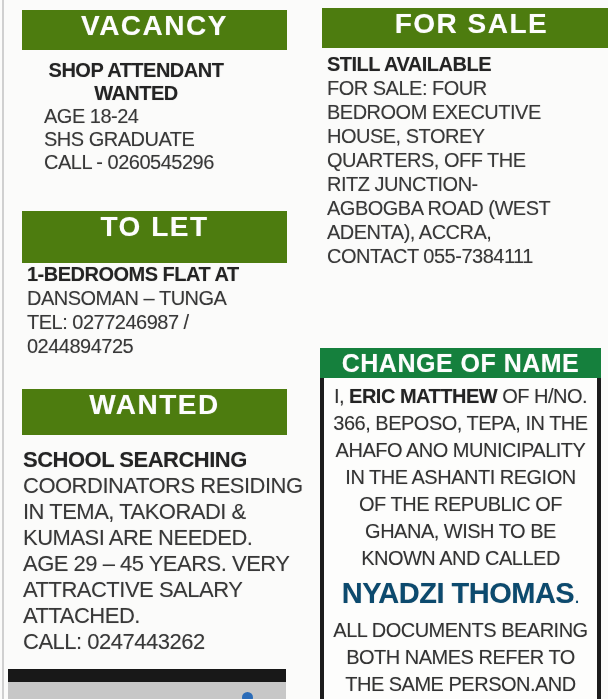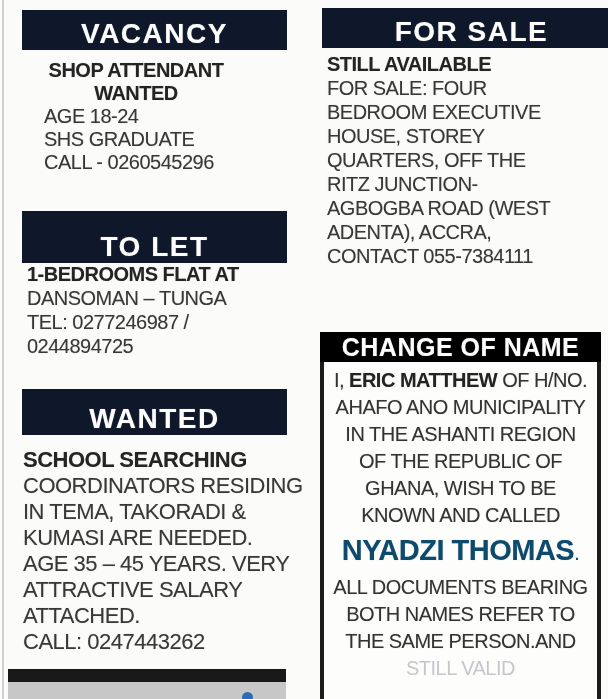--- a/index.html
+++ b/index.html
@@ -10,23 +10,23 @@
     overflow:hidden;
     font-family:"Liberation Sans", sans-serif;
     color:#383838;
   }
   .edge-line{
     position:absolute;left:2px;top:0;width:2px;height:699px;
     background:#d0d0d0;
   }
   .bar{
     position:absolute;
-    background:#0f172a;
+    background:#4d7c0f;
     color:#fdfdfd;
-    display:flex;align-items:flex-end;justify-content:center;
+    display:flex;align-items:flex-start;justify-content:center;
     font-weight:bold;
     font-size:28px;
     letter-spacing:1.5px;
     text-shadow:0 0 1px rgba(255,255,255,.4);
   }
   .ad-body{
     position:absolute;
     font-size:20px;
     letter-spacing:-0.5px;
     text-shadow:0 0 1px rgba(90,90,90,.35);
@@ -57,24 +57,25 @@
   .forsale-bar{left:322px;top:8px;width:299px;height:40px;}
   .forsale-body{left:327px;top:52px;width:258px;line-height:24px;}
 
   
   .con-box{
     position:absolute;left:320px;top:332px;width:281px;height:380px;
     box-sizing:border-box;
   }
   .con-header{
     position:relative;width:100%;height:30px;
-    background:#000000;color:#fdfdfd;
+    background:#15803d;color:#fdfdfd;
     display:flex;align-items:center;justify-content:center;
     font-weight:bold;font-size:25px;letter-spacing:0.5px;
     text-shadow:0 0 1px rgba(255,255,255,.4);
+    margin-top:16px;
   }
   .con-body{
     box-sizing:border-box;
     width:100%;height:350px;
     border-left:4px solid #1c1c1c;
     border-right:4px solid #1c1c1c;
     background:#fdfdfc;
     text-align:center;
     font-size:20px;line-height:27px;
     padding-top:5px;
@@ -117,21 +118,21 @@
   </div>
 
   <div class="bar wanted-bar">
     <span>WANTED</span>
   </div>
   <div class="ad-body wanted-body">
     <div class="line bold">SCHOOL SEARCHING</div>
     <div class="line">COORDINATORS RESIDING</div>
     <div class="line">IN TEMA, TAKORADI &amp;</div>
     <div class="line">KUMASI ARE NEEDED.</div>
-    <div class="line">AGE 35 – 45 YEARS. VERY</div>
+    <div class="line">AGE 29 – 45 YEARS. VERY</div>
     <div class="line">ATTRACTIVE SALARY</div>
     <div class="line">ATTACHED.</div>
     <div class="line">CALL: 0247443262</div>
   </div>
 
   <div class="partial-bar"></div>
   <div class="partial-gray"></div>
   <div class="partial-logo-dot"></div>
 
   <div class="bar forsale-bar">
@@ -148,20 +149,21 @@
     <div class="line">ADENTA), ACCRA,</div>
     <div class="line">CONTACT 055-7384111</div>
   </div>
 
   <div class="con-box">
     <div class="con-header">
       <span>CHANGE OF NAME</span>
     </div>
     <div class="con-body">
       <div class="line"><span>I, </span><span class="bold">ERIC MATTHEW</span><span> OF H/NO.</span></div>
+      <div class="line">366, BEPOSO, TEPA, IN THE</div>
       <div class="line">AHAFO ANO MUNICIPALITY</div>
       <div class="line">IN THE ASHANTI REGION</div>
       <div class="line">OF THE REPUBLIC OF</div>
       <div class="line">GHANA, WISH TO BE</div>
       <div class="line">KNOWN AND CALLED</div>
       <div class="con-name"><span>NYADZI THOMAS</span><span class="period">.</span></div>
       <div class="line">ALL DOCUMENTS BEARING</div>
       <div class="line">BOTH NAMES REFER TO</div>
       <div class="line">THE SAME PERSON.AND</div>
       <div class="line faded">STILL VALID</div>

